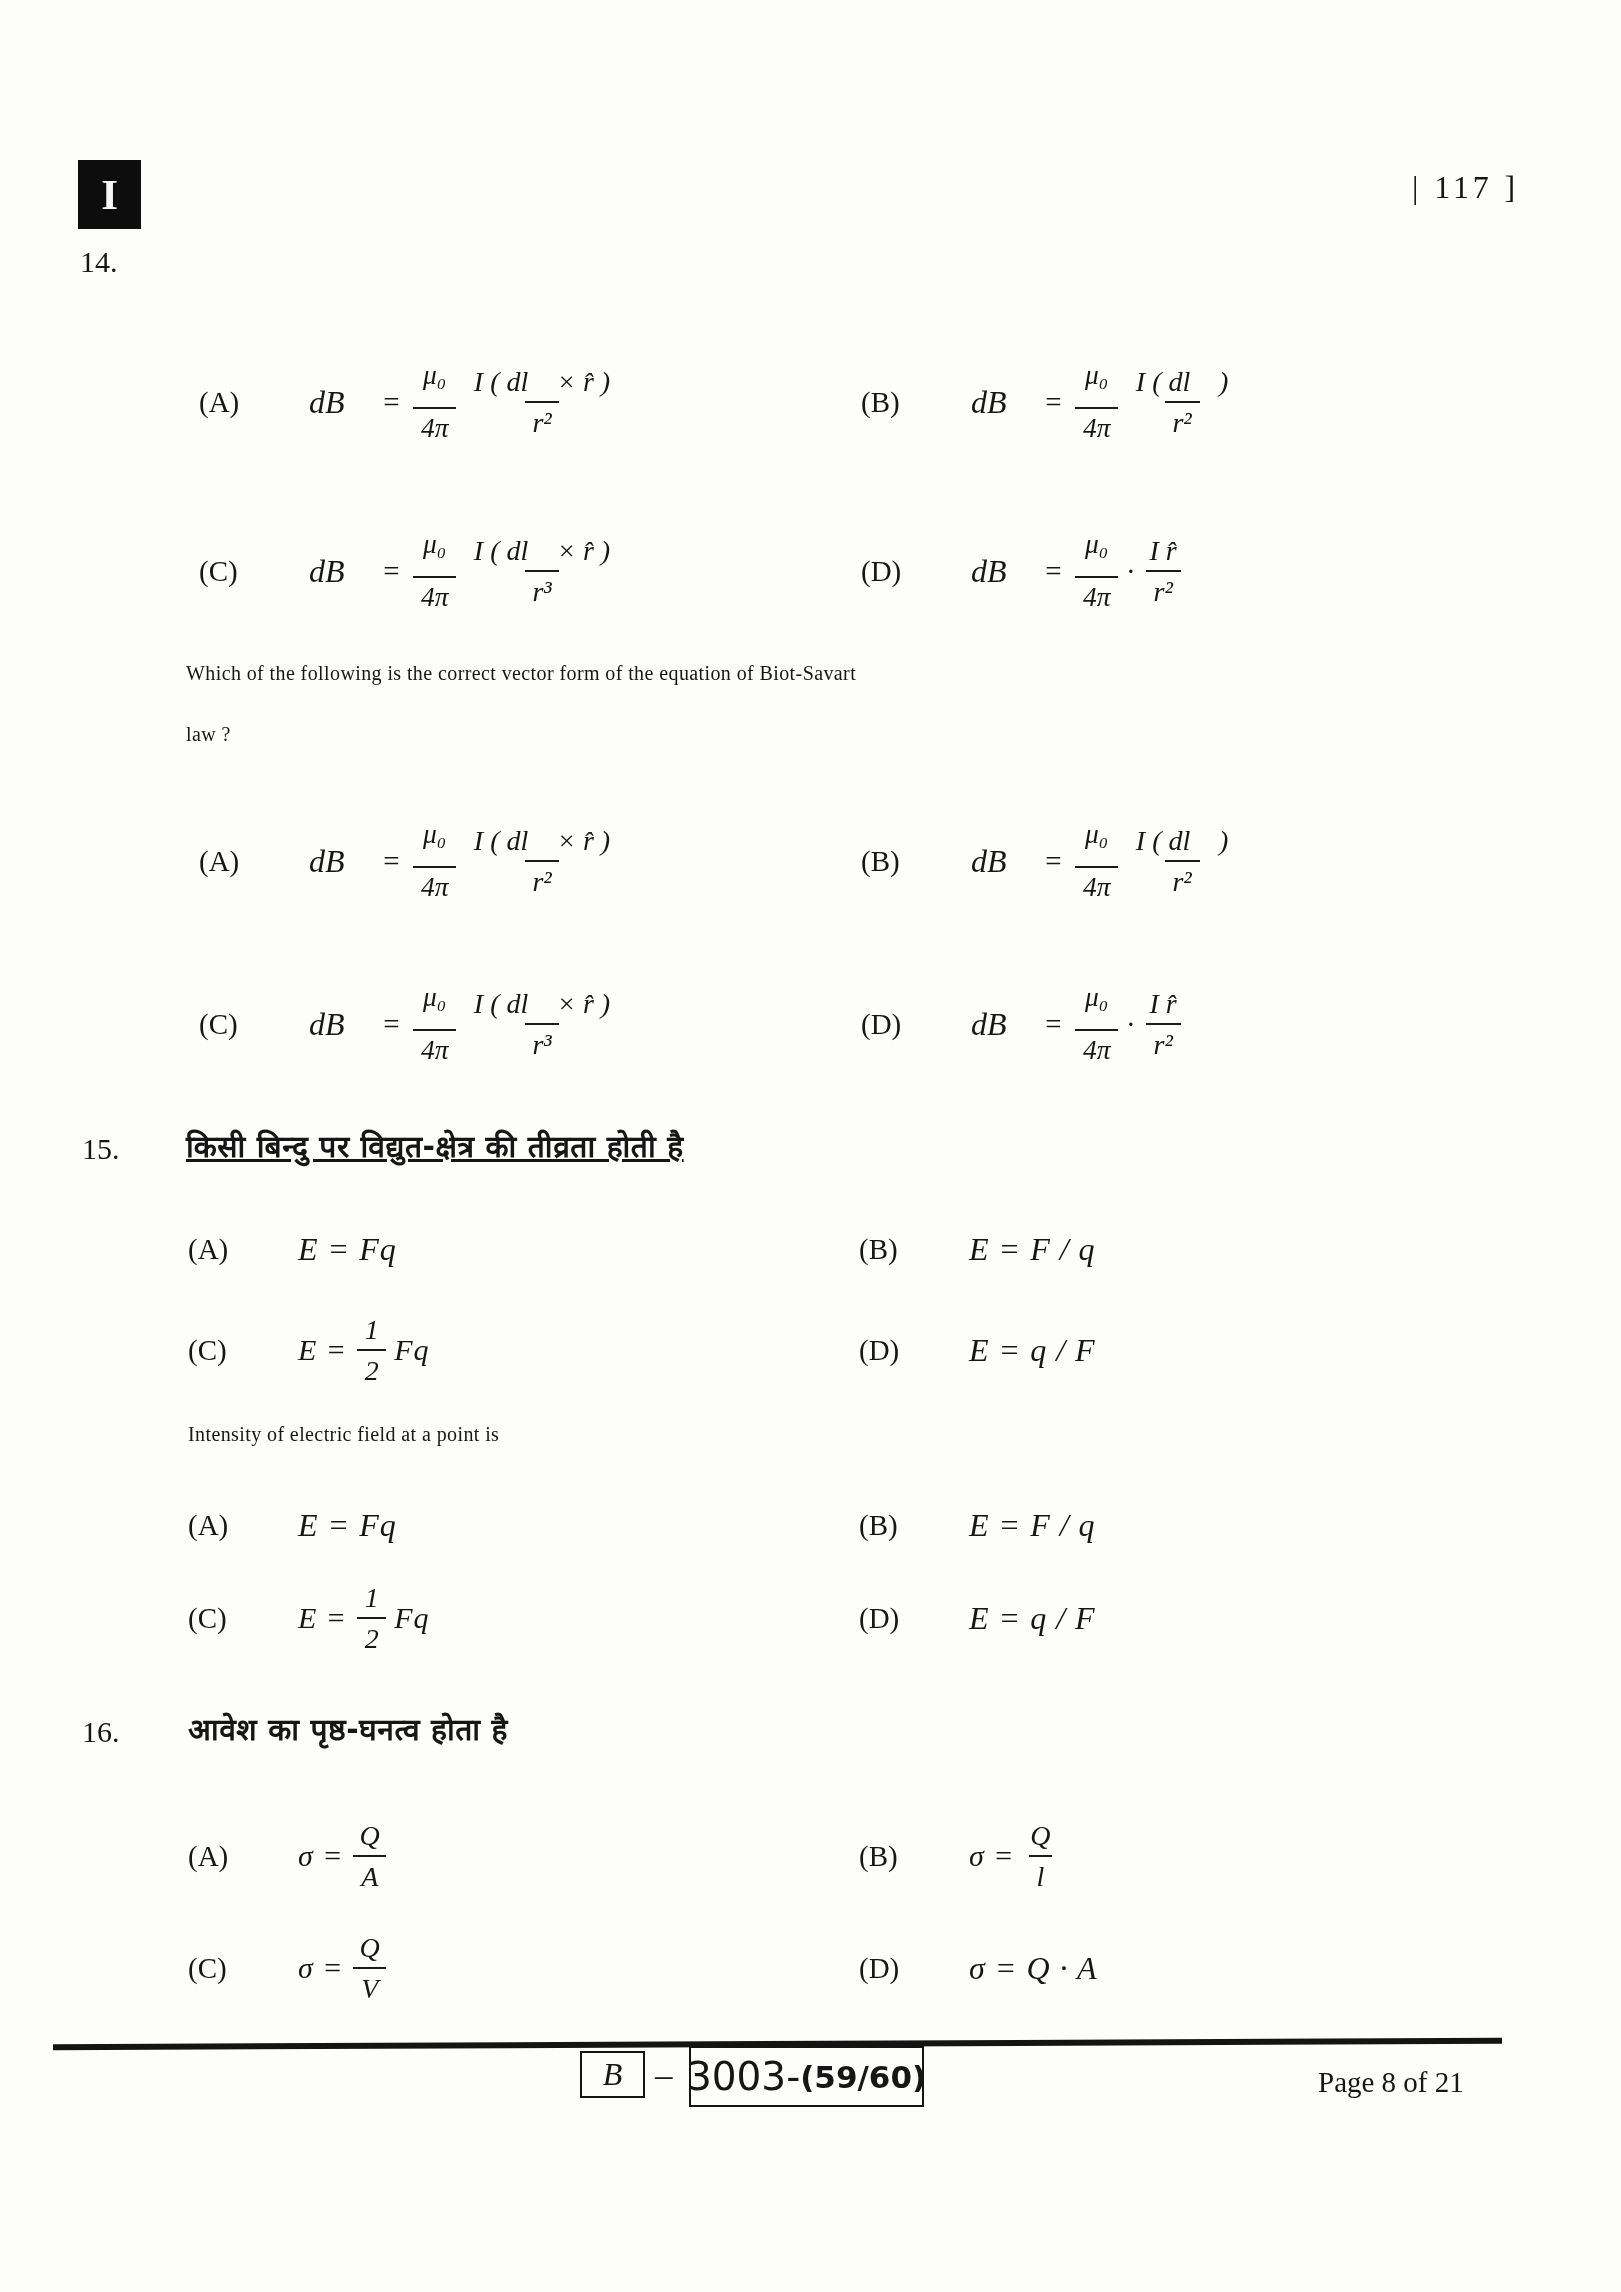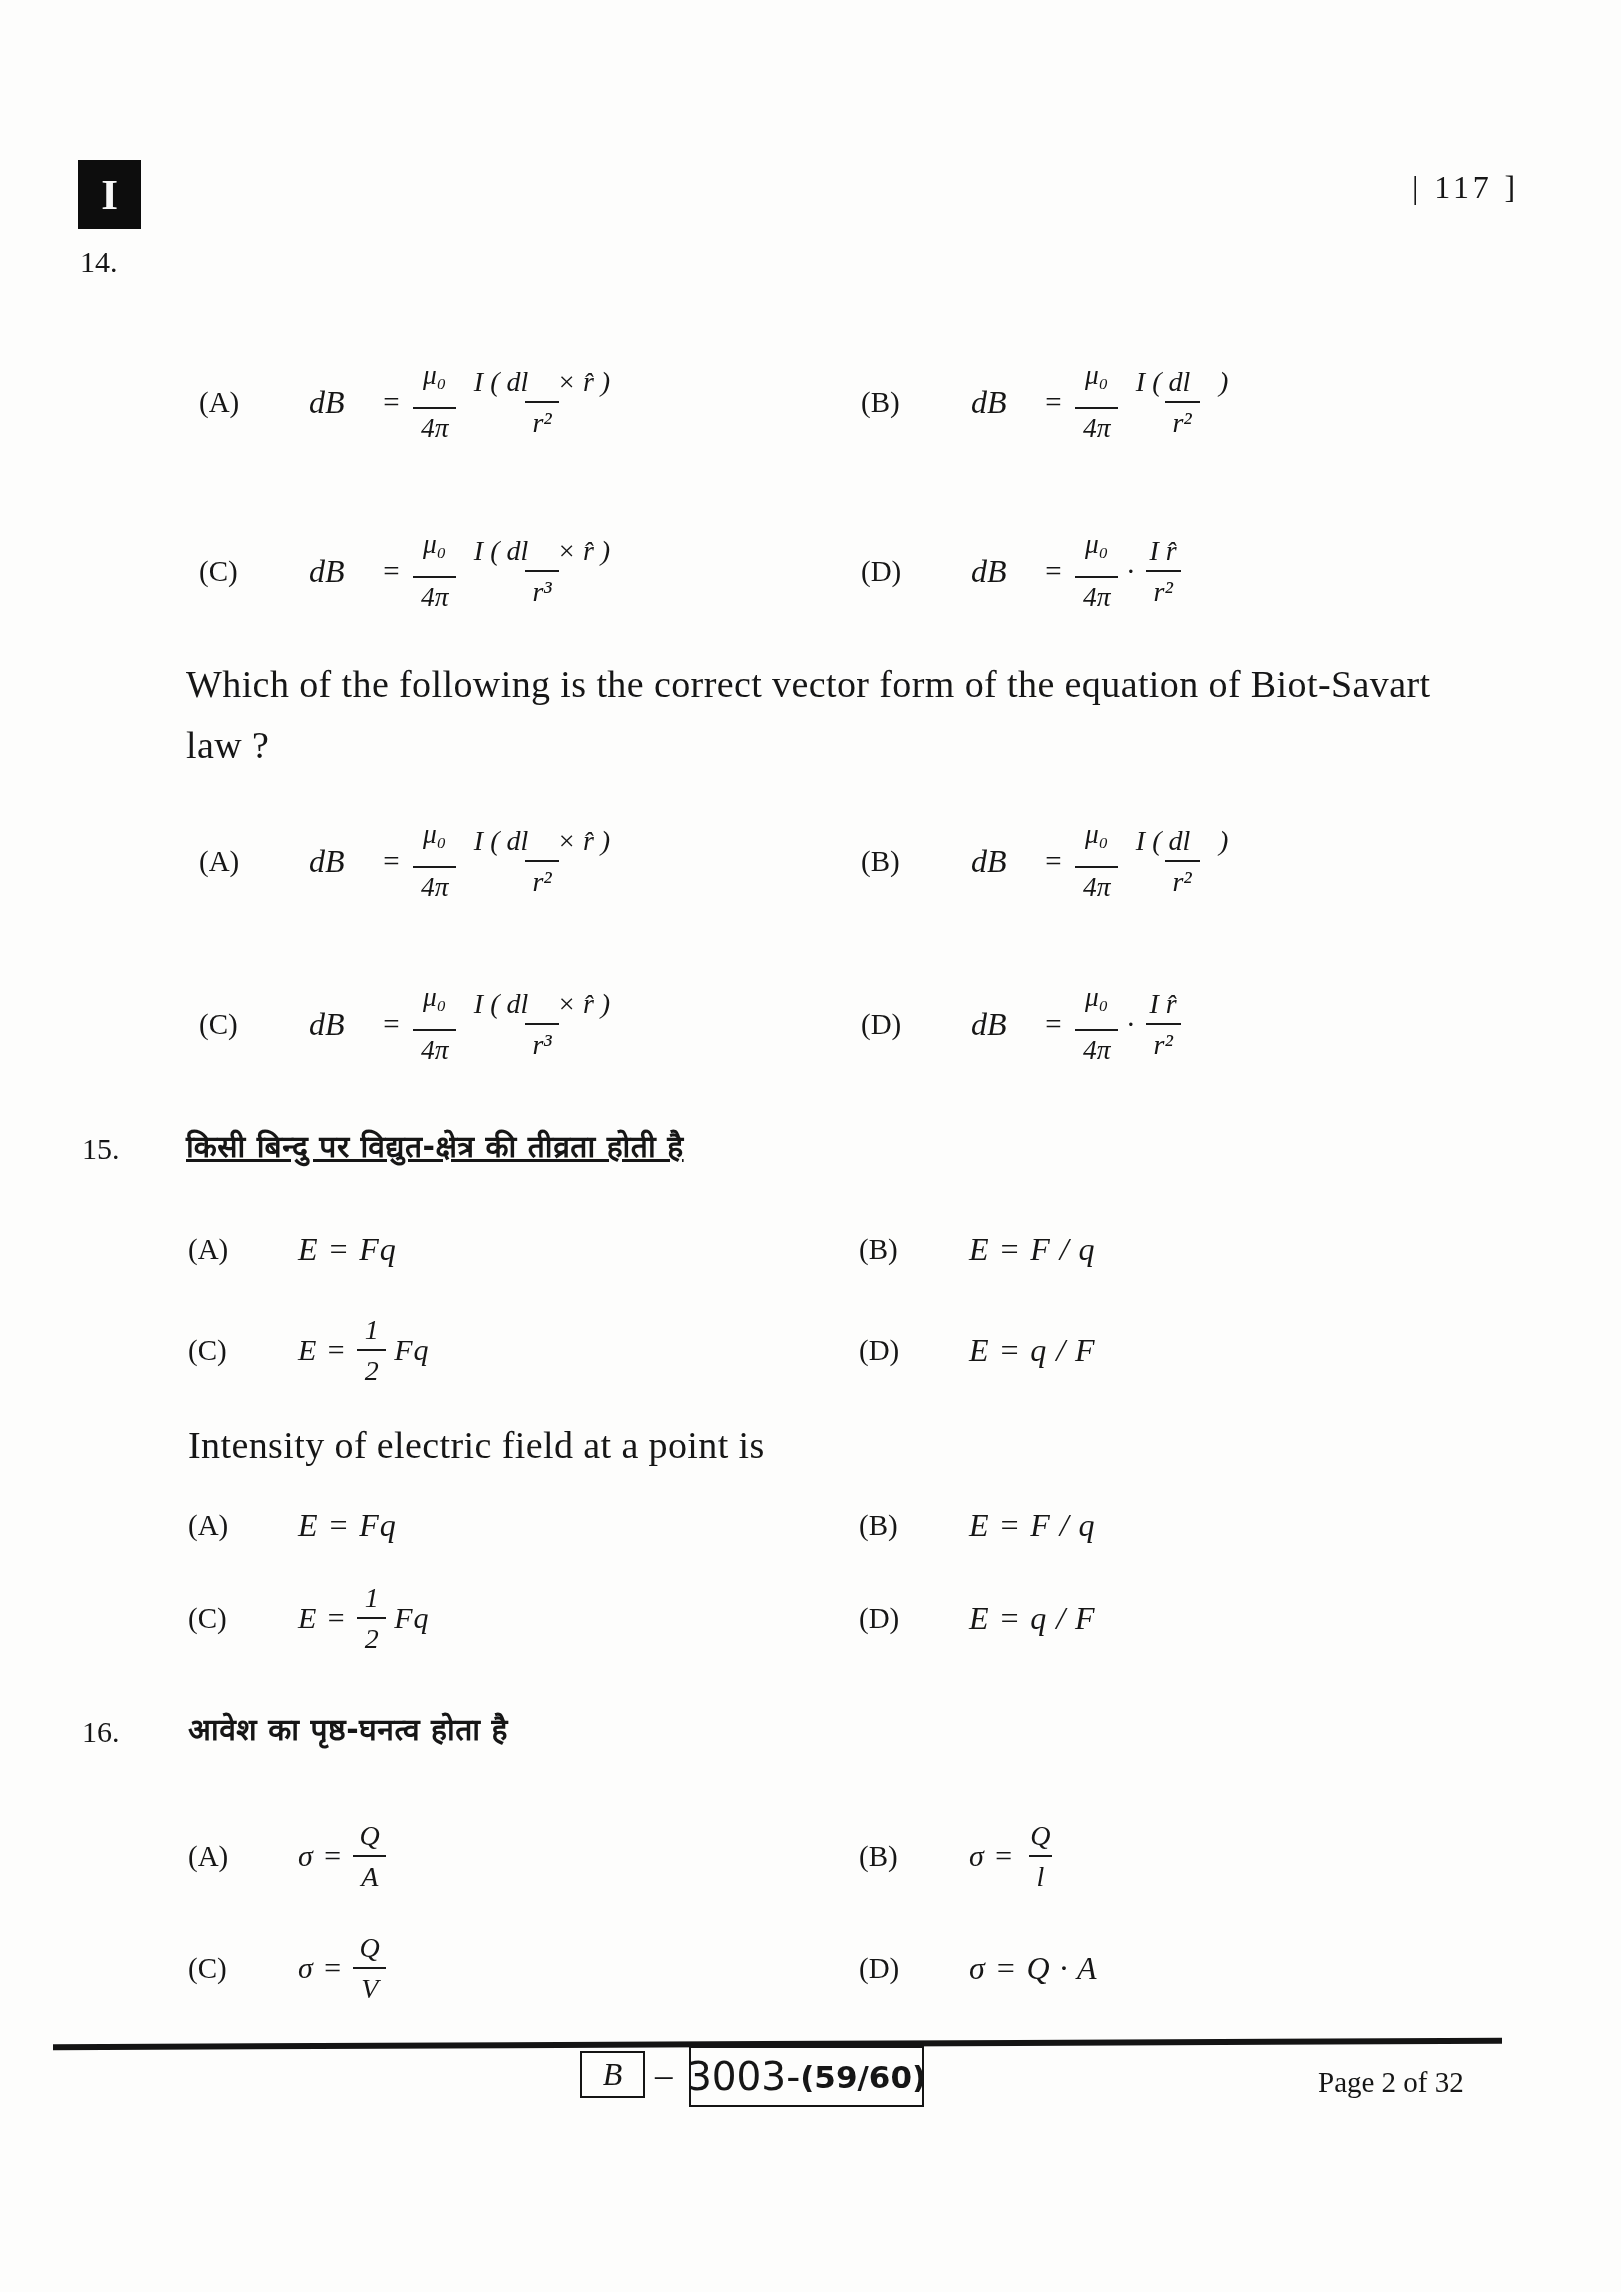--- a/index.html
+++ b/index.html
@@ -18,21 +18,21 @@
     font-size:43px; font-weight:bold;
   }
   .page-ref { left:1412px; top:169px; font-size:32px; letter-spacing:3.9px; }
 
   
   .q-num { font-size:30px; }
   .hi {
     font-family:"DejaVu Sans", sans-serif;
     font-size:30px; font-weight:600; letter-spacing:0.5px;
   }
-  .en { font-size:38px; letter-spacing:0.4px; }
+  .en { font-size:20px; letter-spacing:0.4px; }
 
   
   .opt { position:absolute; display:flex; align-items:center; }
   .opt-label { flex:0 0 110px; width:110px; font-size:29px; }
   .math { display:flex; align-items:center; font-style:italic; font-size:30px; }
   .math .lhs { font-size:32px; }
   .math .eq { font-style:normal; margin:0 13.7px; font-size:29px; }
   .frac { display:inline-flex; flex-direction:column; align-items:center; line-height:1.2; text-align:center; }
   .frac .num { padding:0 5.9px 2.9px; }
   .frac .den { border-top:2.9px solid #1a1a1a; padding:2.9px 7.8px 0; }
@@ -303,16 +303,16 @@
 
   <div class="footer-line"></div>
   <div class="set-box">
     <span>B</span>
   </div>
   <div class="abs footer-dash">–</div>
   <div class="code-box">
     <span class="code-main">3003-</span>
     <span class="code-sub">(59/60)</span>
   </div>
-  <div class="abs page-label">Page 2 of 32</div>
+  <div class="abs page-label">Page 8 of 21</div>
 
 </div>
 
 
 </body></html>

